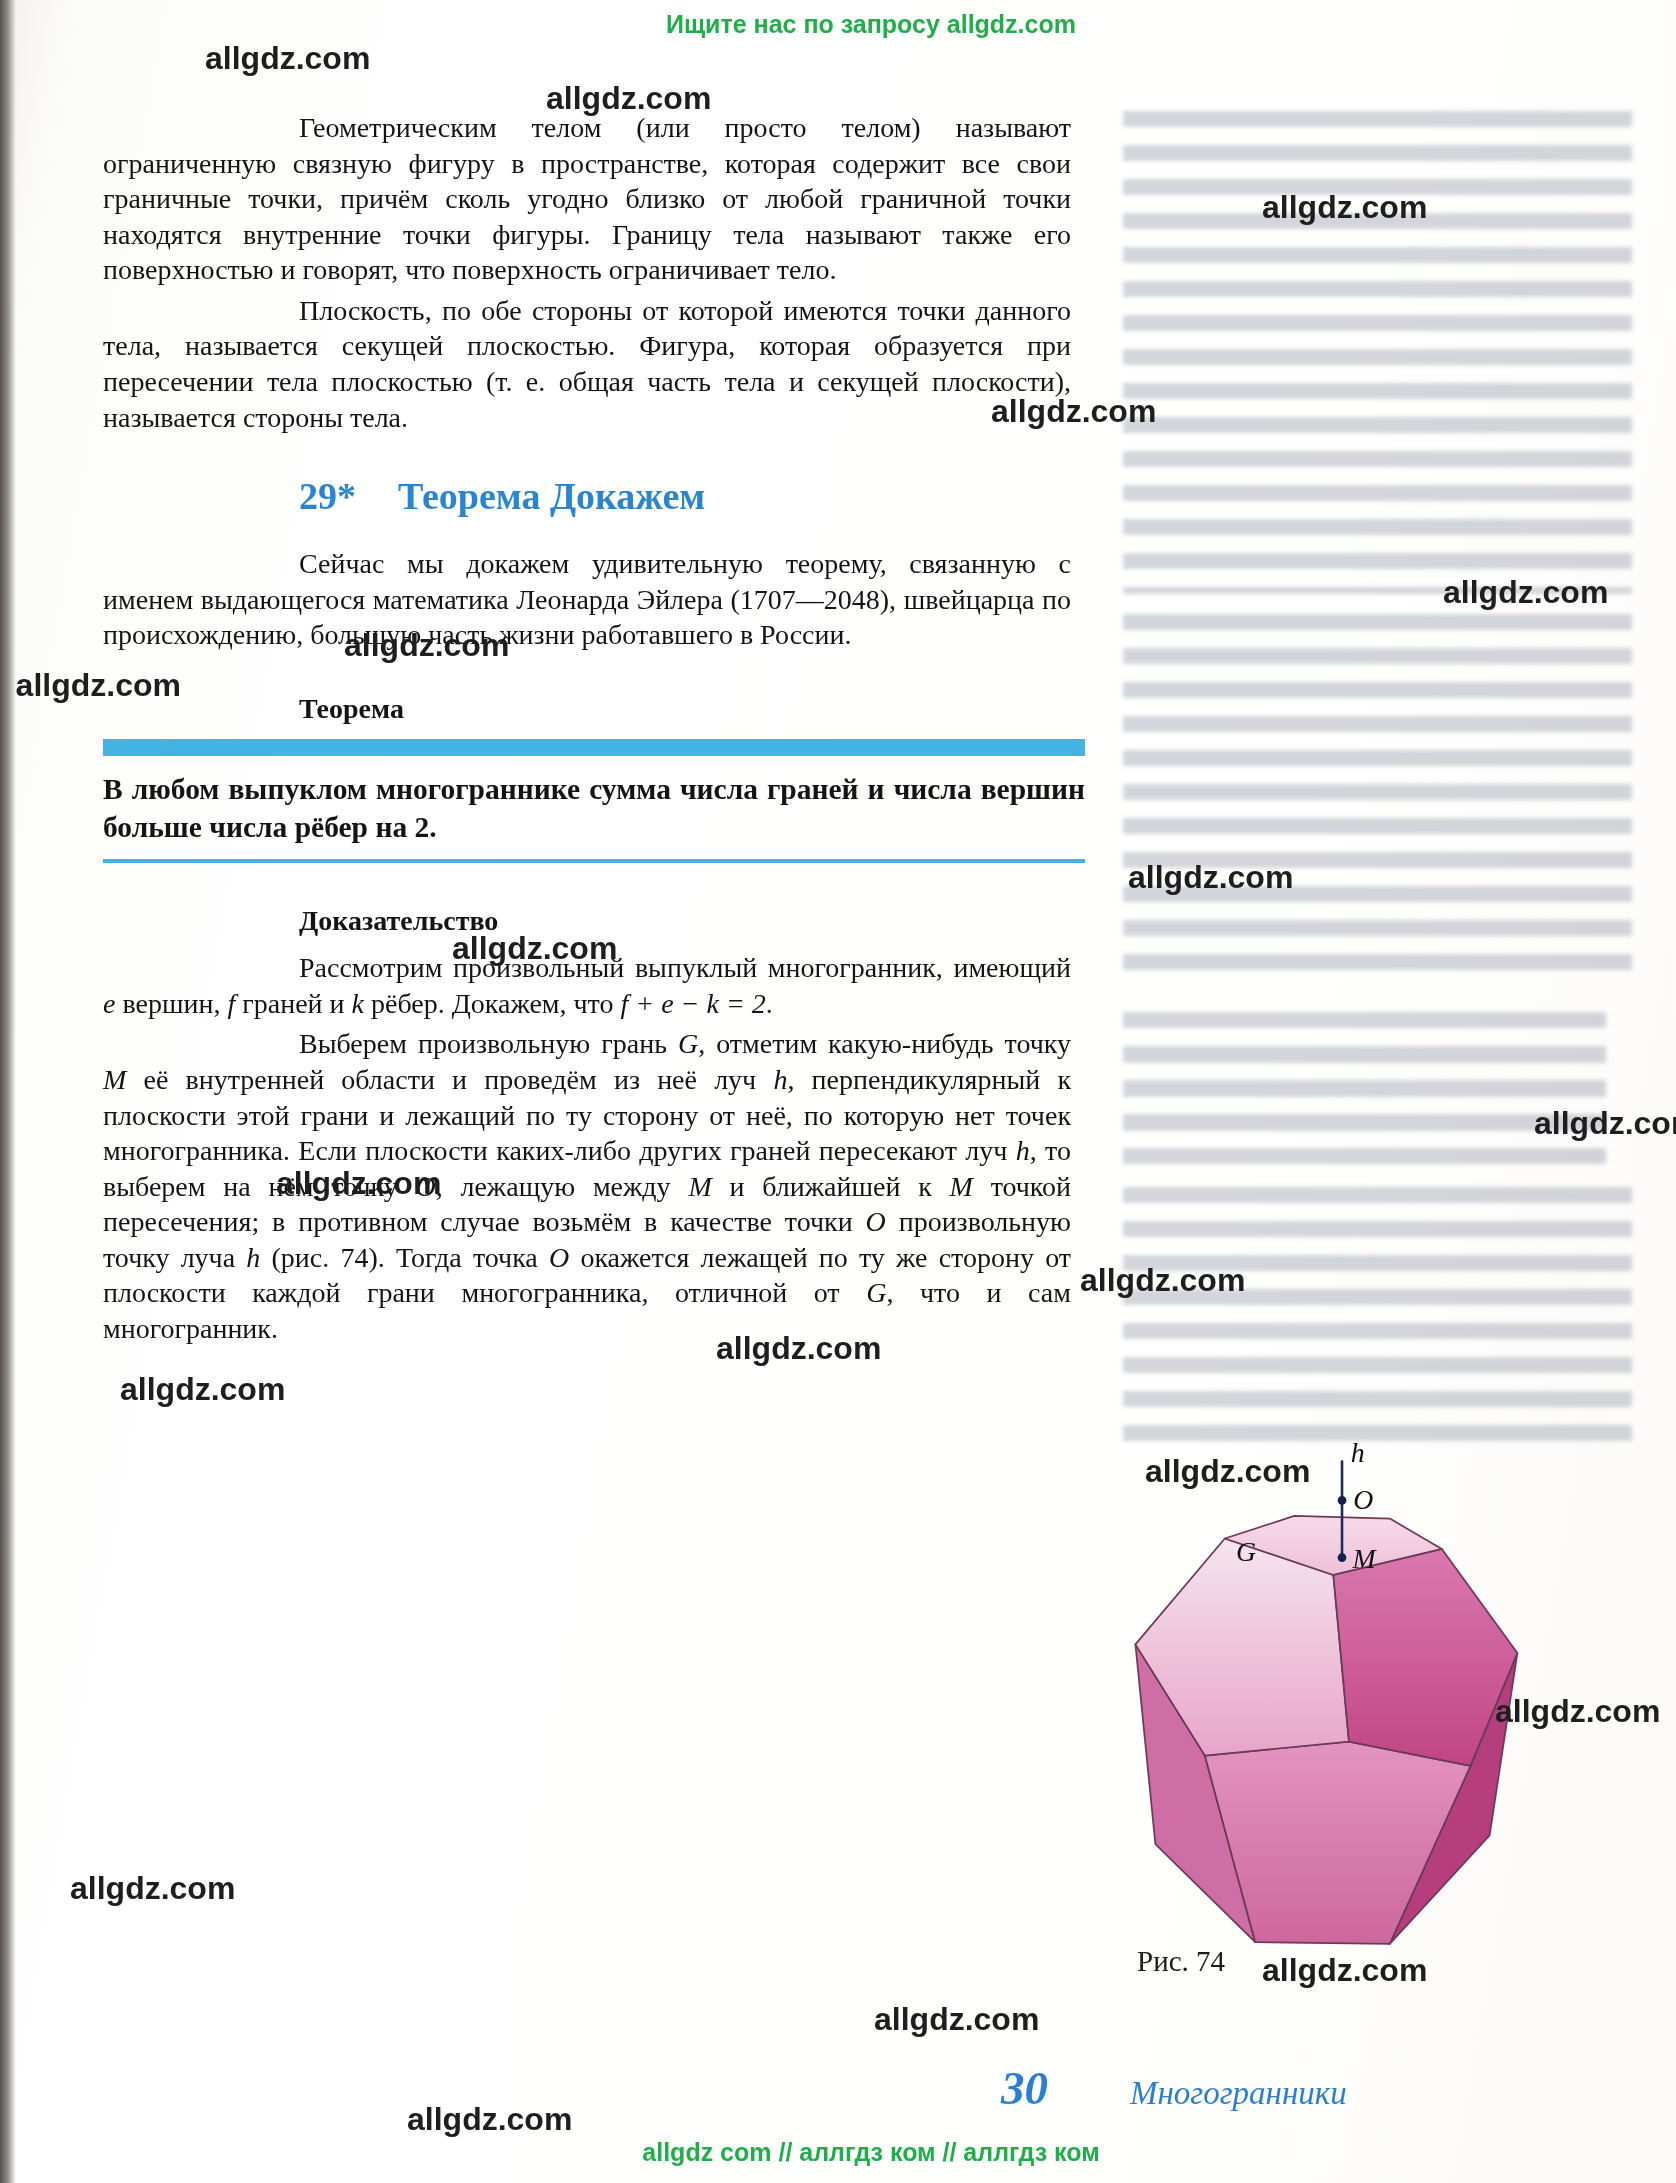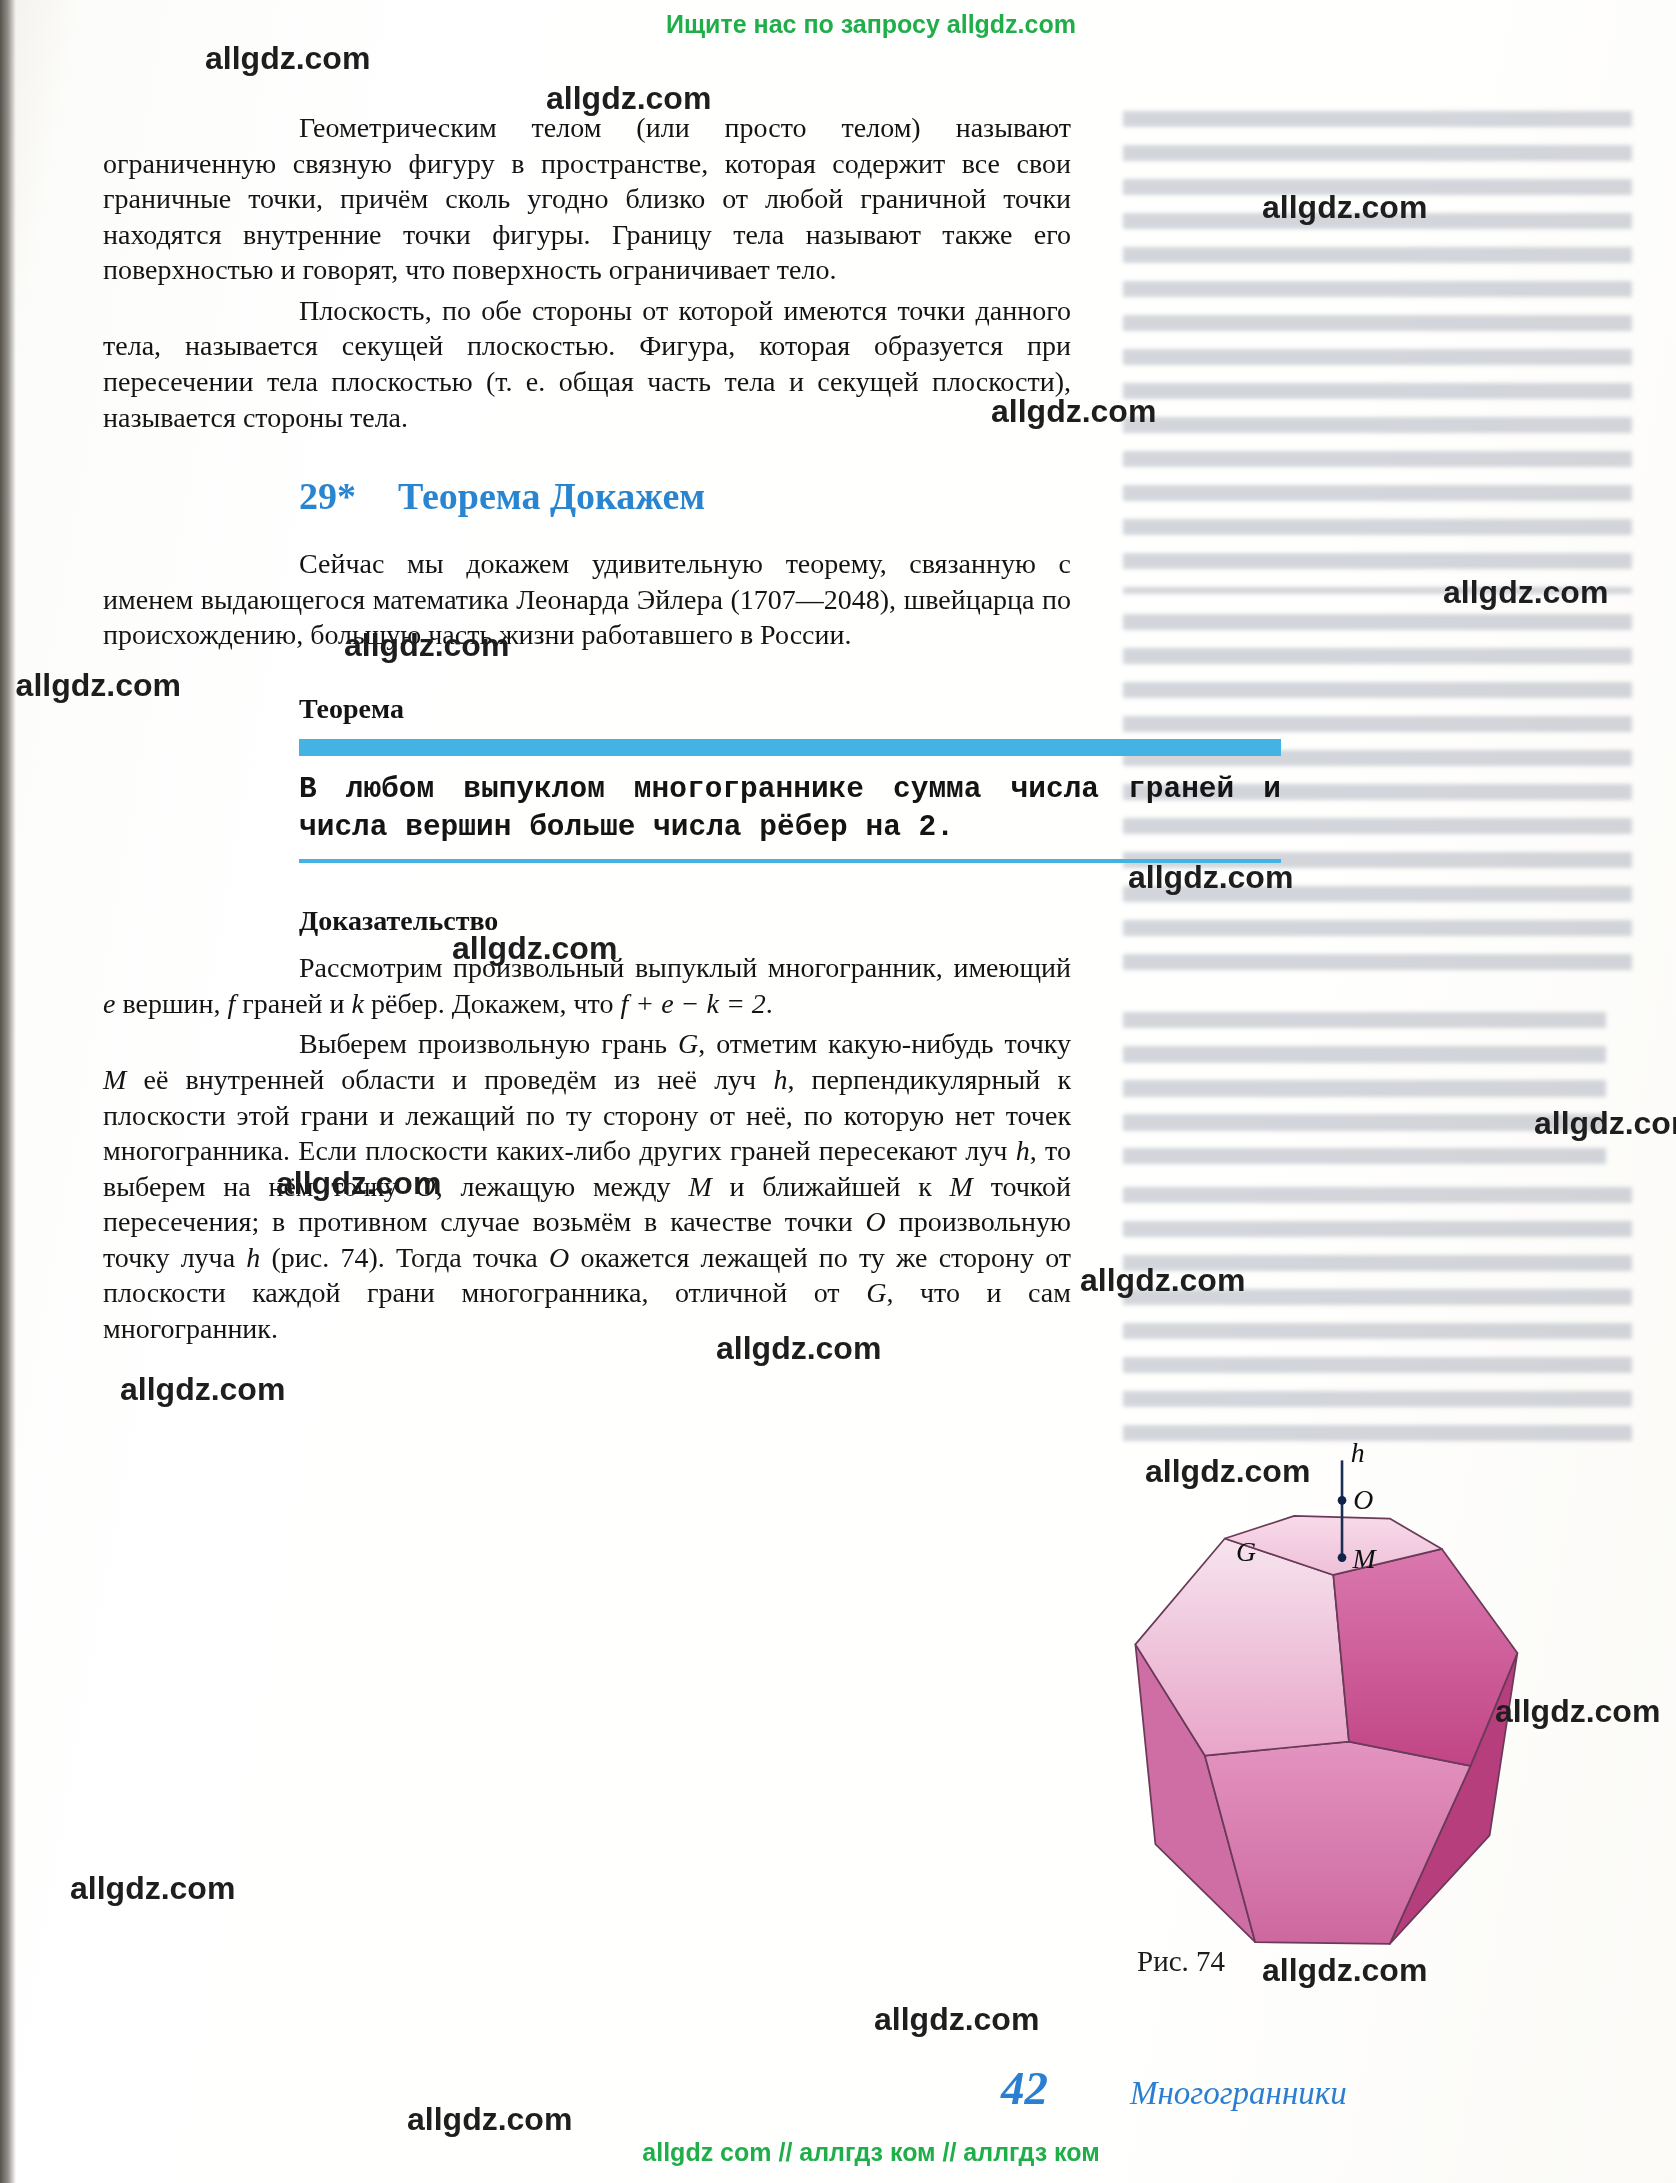--- a/index.html
+++ b/index.html
@@ -17,21 +17,21 @@
   
   .col{position:absolute;left:103px;top:110px;width:968px;
        font-size:28px;line-height:1.27;text-align:justify;}
   .para{margin:0 0 5.2px 0;text-indent:196px;}
   .b{font-weight:normal;}
   .i{font-style:italic;}
   .sec-heading{margin:37px 0 26px 196px;color:#2a85d0;font-weight:bold;
                font-size:38px;text-indent:0;text-align:left;}
   .sec-heading .num{margin-right:42px;}
   .sub-label{margin:38px 0 12px 196px;font-weight:bold;text-align:left;text-indent:0;}
-  .thm-block{margin-left:196px;width:982px;margin-top:7px;font-family:Liberation Mono, monospace;}
+  .thm-block{width:982px;margin-top:7px;}
   .thm-bar{height:17.4px;background:#45b2e4;margin-bottom:14px;}
   .thm-text{margin:0;font-weight:bold;font-size:29.5px;line-height:1.3;
             padding-bottom:12px;border-bottom:4.3px solid #45b2e4;text-align:justify;}
   .proof-label{margin:40px 0 12px 196px;font-weight:bold;text-align:left;text-indent:0;}
 
   
   .wm{position:absolute;font-family:"Liberation Sans","DejaVu Sans",sans-serif;
       font-size:32px;font-weight:600;color:#1e1e1e;white-space:nowrap;z-index:6;}
 
   
@@ -118,21 +118,21 @@
       <g font-family="Liberation Serif, DejaVu Serif, serif" font-size="32" font-style="italic" fill="#101010">
         <text x="260" y="30">h</text>
         <text x="263" y="84">O</text>
         <text x="128" y="144">G</text>
         <text x="262" y="152">M</text>
       </g>
     </svg>
   </div>
   <div class="fig-caption">Рис. 74</div>
 
-  <div class="page-num">42</div>
+  <div class="page-num">30</div>
   <div class="section-name">Многогранники</div>
 
   <div class="banner bottom">allgdz com  //  аллгдз ком  //  аллгдз ком</div>
 
   <div>
       <span class="wm" style="left: 205px; top: 40px;">allgdz.com</span>
       <span class="wm" style="left: 546px; top: 80px;">allgdz.com</span>
       <span class="wm" style="left: 1262px; top: 189px;">allgdz.com</span>
       <span class="wm" style="left: 991px; top: 393px;">allgdz.com</span>
       <span class="wm" style="left: 1443px; top: 574px;">allgdz.com</span>

